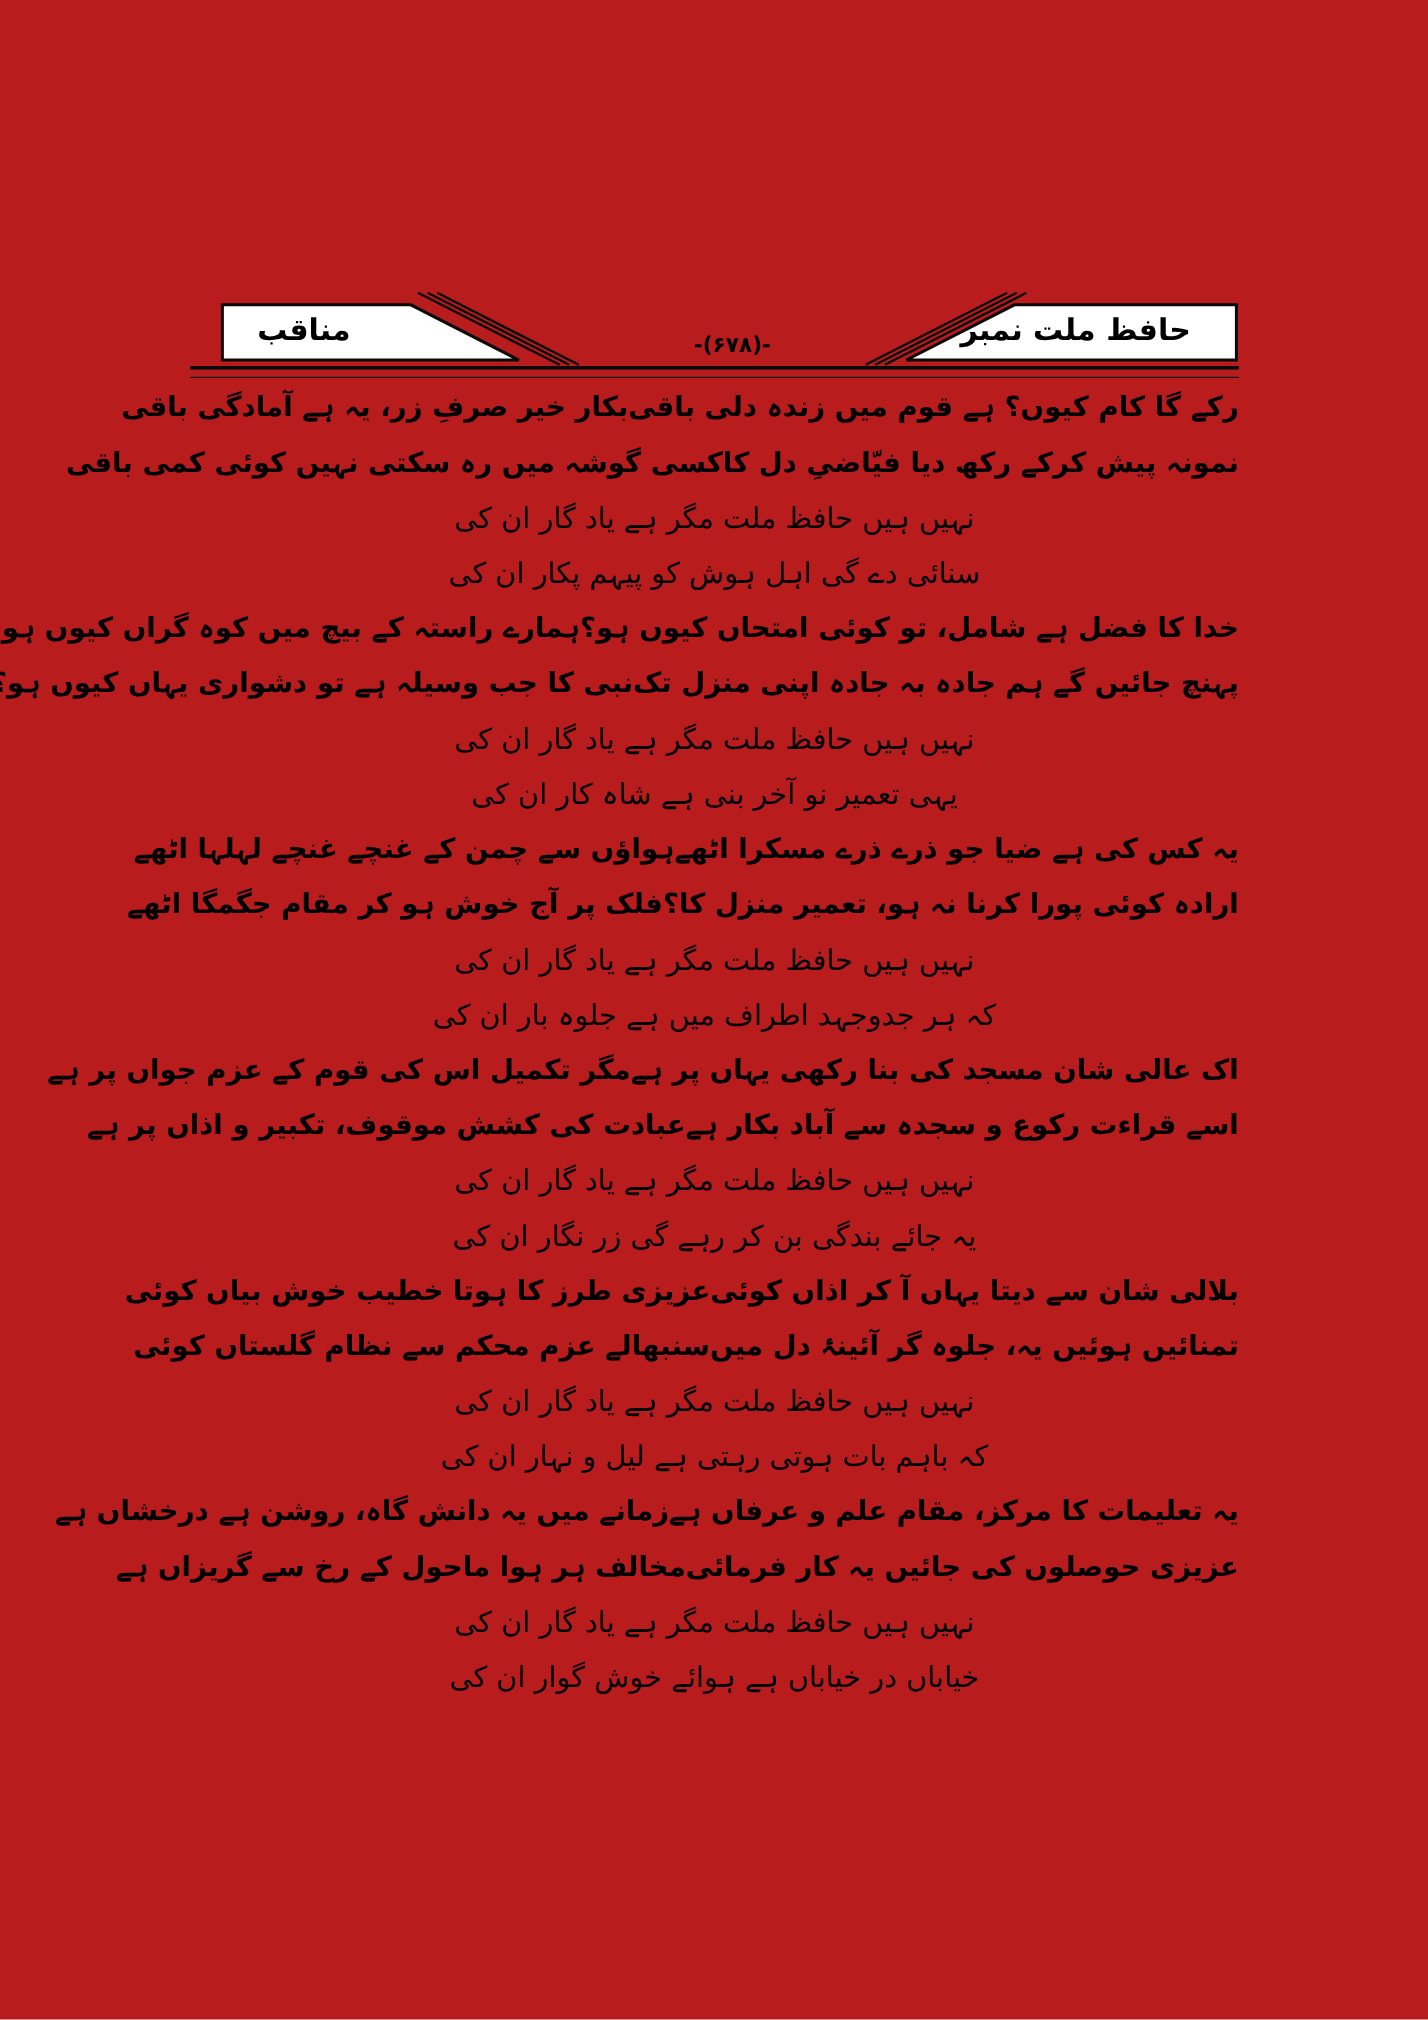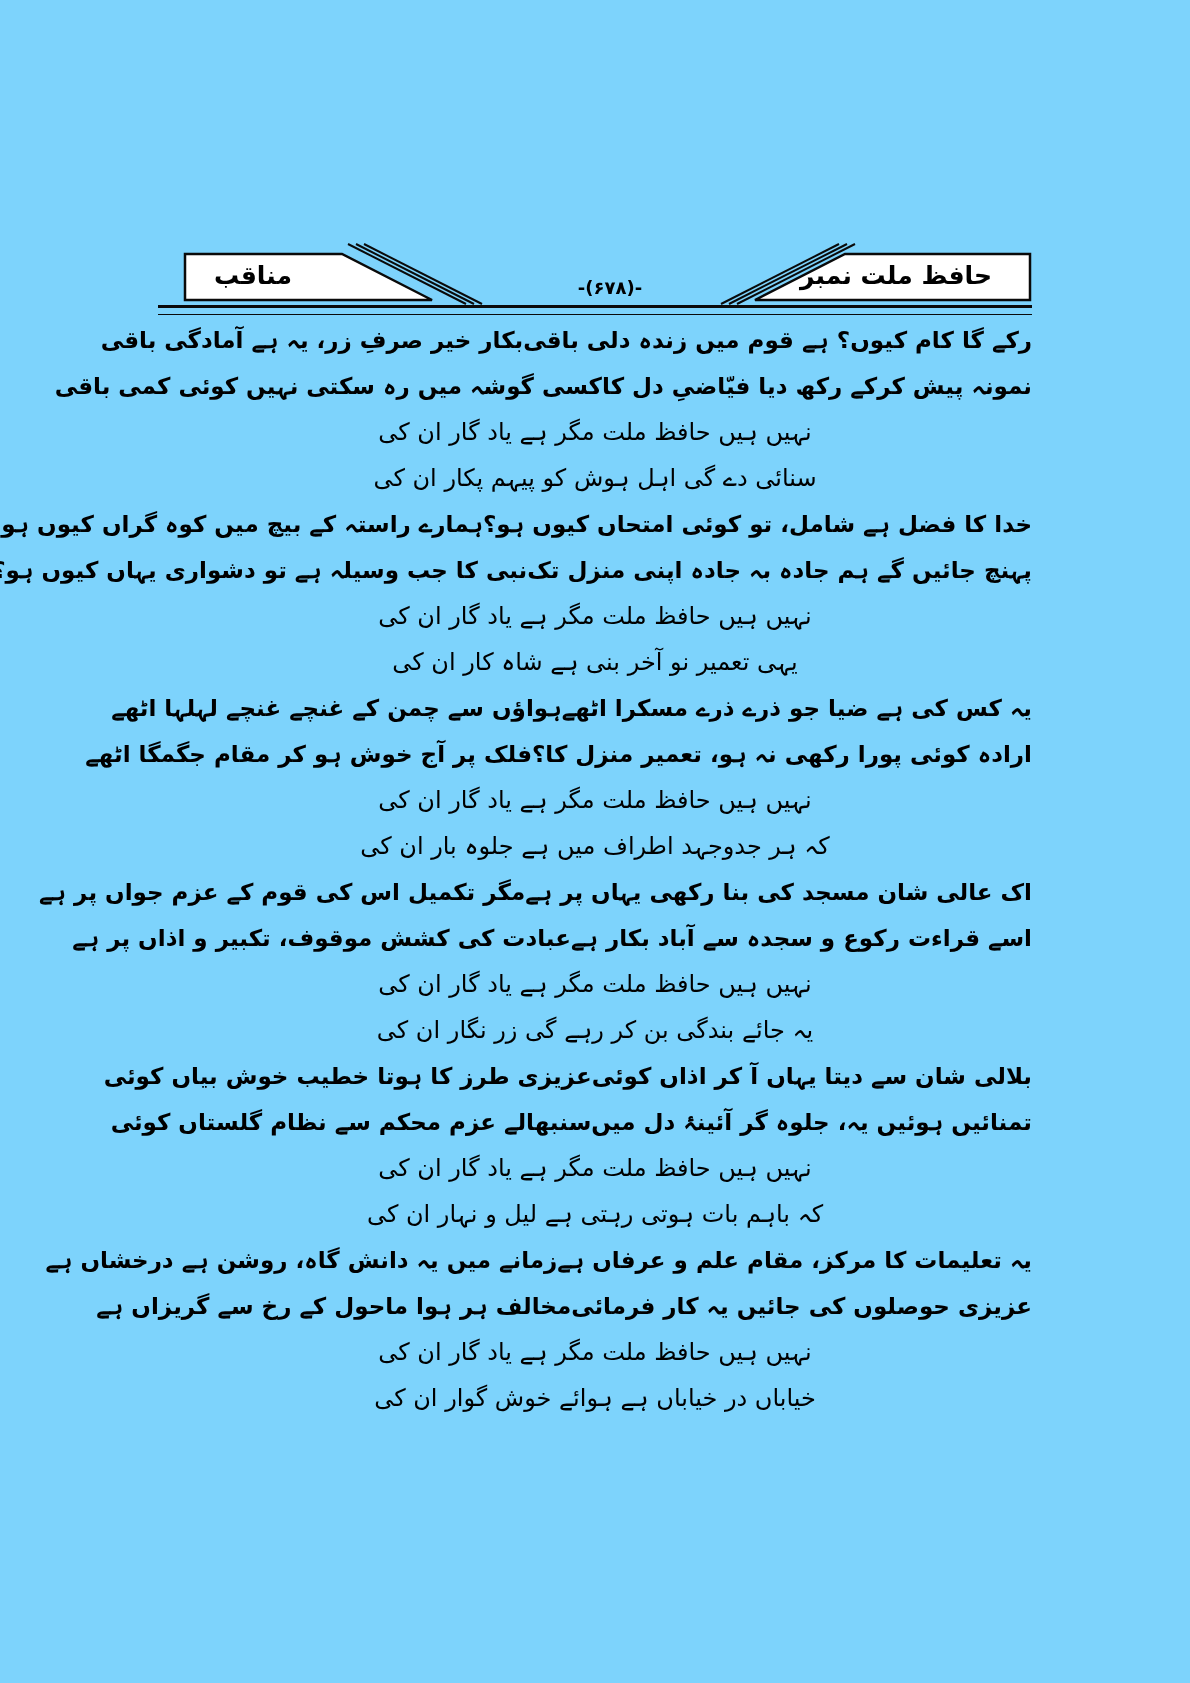--- a/index.html
+++ b/index.html
@@ -1,17 +1,17 @@
 <!DOCTYPE html>
 <html lang="ur" dir="rtl"><head>
 <meta charset="utf-8">
 <style>
   html,body{margin:0;padding:0;background:#e8e8e8;}
   .page{
-    width:1190px;height:1683px;background:#7dd3fc;position:relative;
+    width:1190px;height:1683px;background:#b91c1c;position:relative;
     margin:0 auto;font-family:"DejaVu Sans",sans-serif;color:#000;
     overflow:hidden;
   }
   .content{position:absolute;top:244px;right:158px;width:874px;}
   
   .header{display:flex;direction:ltr;align-items:flex-end;height:58px;}
   .tab{position:relative;height:58px;flex:0 0 auto;}
   .tab svg{position:absolute;inset:0;overflow:visible;}
   .tab-label{
     position:absolute;font-size:25px;font-weight:bold;white-space:nowrap;
@@ -101,21 +101,21 @@
         <div class="refrain">نہیں ہیں حافظ ملت مگر ہے یاد گار ان کی</div>
         <div class="refrain">یہی تعمیر نو آخر بنی ہے شاہ کار ان کی</div>
       </section>
 
       <section class="stanza">
         <div class="couplet">
           <span class="hemi">یہ کس کی ہے ضیا جو ذرے ذرے مسکرا اٹھے</span>
           <span class="hemi">ہواؤں سے چمن کے غنچے غنچے لہلہا اٹھے</span>
         </div>
         <div class="couplet">
-          <span class="hemi">ارادہ کوئی پورا رکھی نہ ہو، تعمیر منزل کا؟</span>
+          <span class="hemi">ارادہ کوئی پورا کرنا نہ ہو، تعمیر منزل کا؟</span>
           <span class="hemi">فلک پر آج خوش ہو کر مقام جگمگا اٹھے</span>
         </div>
         <div class="refrain">نہیں ہیں حافظ ملت مگر ہے یاد گار ان کی</div>
         <div class="refrain">کہ ہر جدوجہد اطراف میں ہے جلوہ بار ان کی</div>
       </section>
 
       <section class="stanza">
         <div class="couplet">
           <span class="hemi">اک عالی شان مسجد کی بنا رکھی یہاں پر ہے</span>
           <span class="hemi">مگر تکمیل اس کی قوم کے عزم جواں پر ہے</span>

